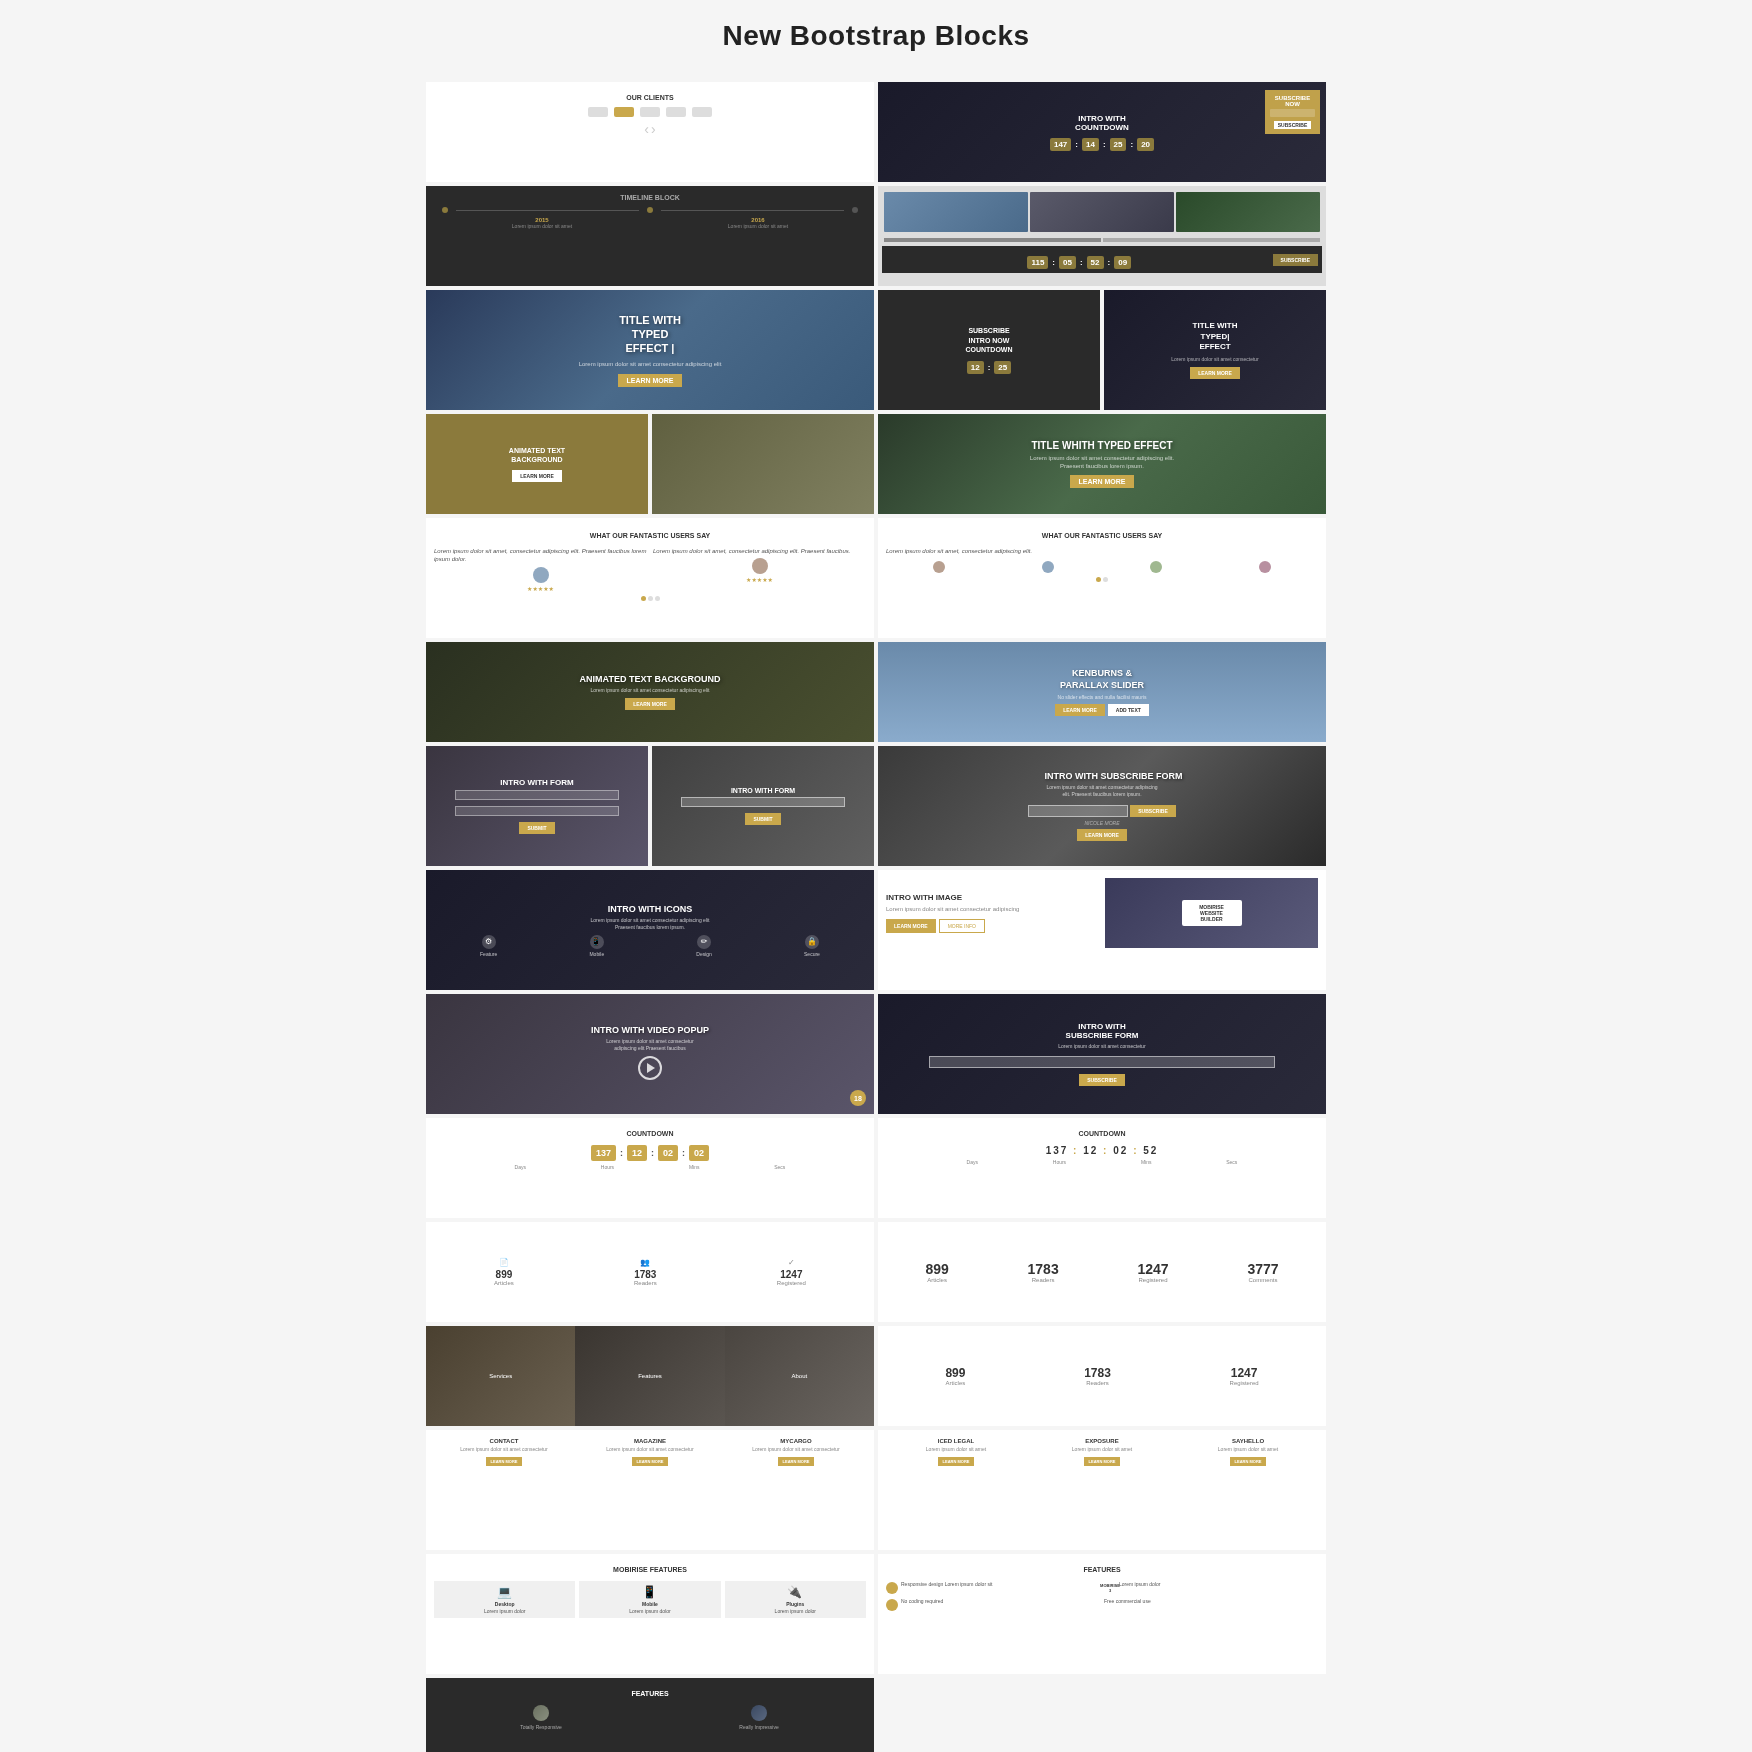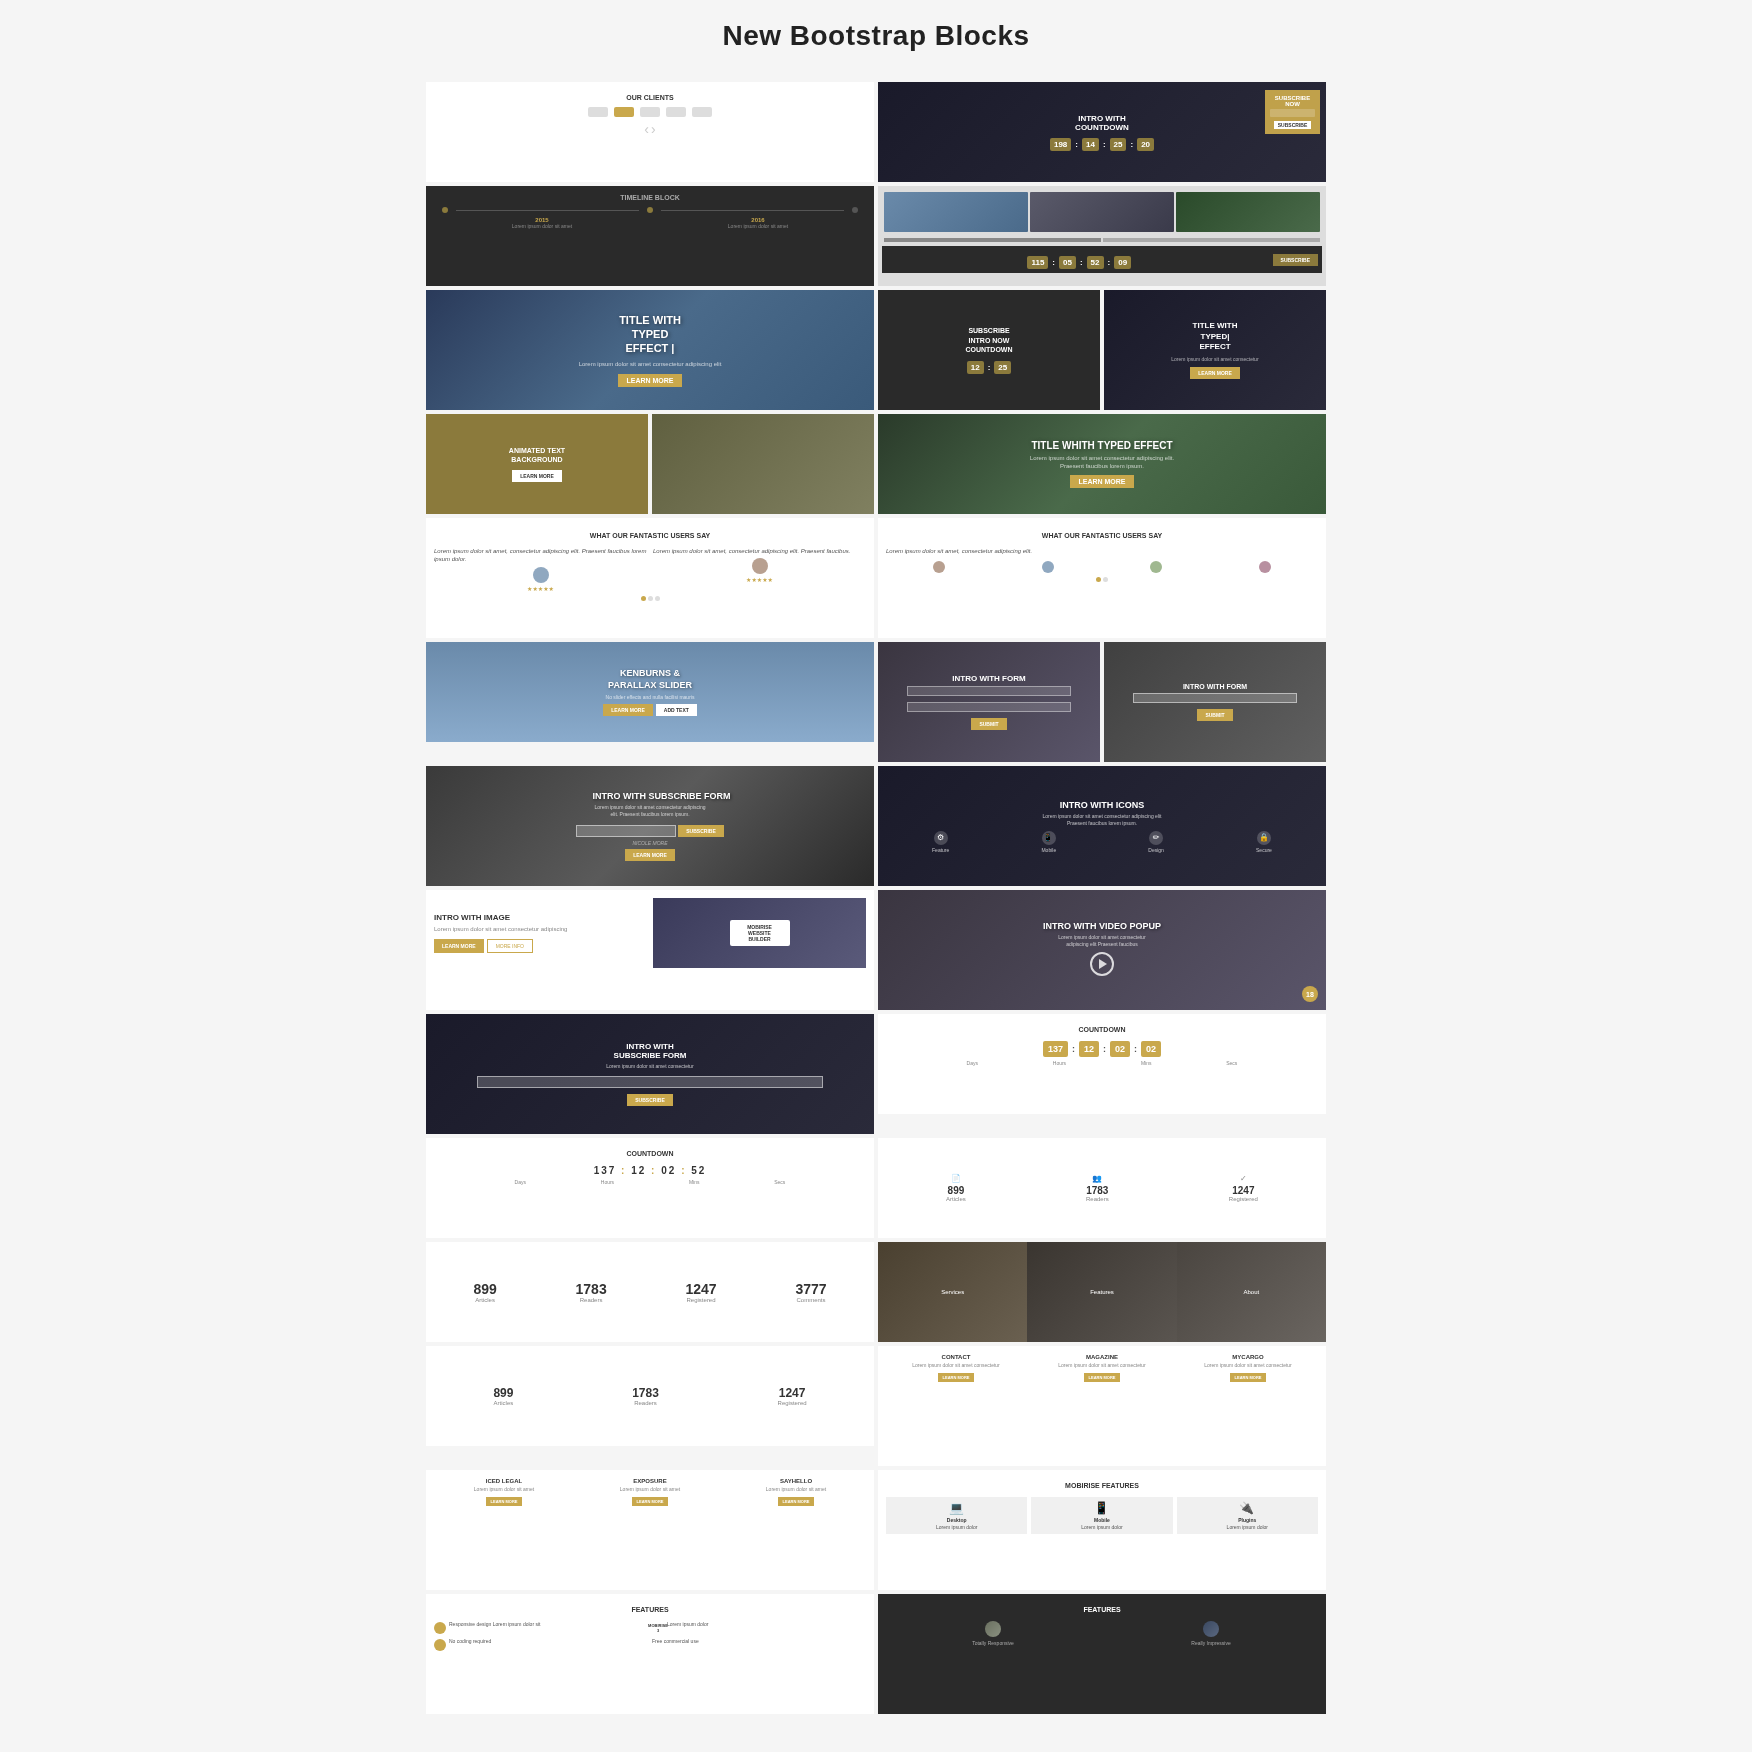--- a/index.html
+++ b/index.html
@@ -279,21 +279,21 @@
     <div style="display:flex;justify-content:center;gap:2px;margin-top:4px;">
       <span style="font-size:14px;color:#ccc;">‹</span>
       <span style="font-size:14px;color:#ccc;">›</span>
     </div>
   </div>
 
   <div class="block bg-photo-dark span2 h2" style="position:relative;">
     <div class="inner">
       <div style="font-size:8px;font-weight:700;color:#fff;text-transform:uppercase;">INTRO WITH<br>COUNTDOWN</div>
       <div class="countdown-bar">
-        <span class="countdown-num">198</span>
+        <span class="countdown-num">147</span>
         <span class="countdown-sep">:</span>
         <span class="countdown-num">14</span>
         <span class="countdown-sep">:</span>
         <span class="countdown-num">25</span>
         <span class="countdown-sep">:</span>
         <span class="countdown-num">20</span>
       </div>
       <div style="position:absolute;right:6px;top:8px;background:rgba(200,168,76,0.95);padding:5px;width:55px;text-align:center;">
         <div style="font-size:6px;font-weight:700;color:#fff;text-transform:uppercase;">SUBSCRIBE<br>NOW</div>
         <div style="background:rgba(255,255,255,0.2);height:8px;margin:2px 0;border-radius:1px;"></div>
@@ -425,20 +425,27 @@
           <div class="testimonial-avatar" style="background:#b890a0;width:12px;height:12px;"></div>
         </div>
       </div>
     </div>
     <div style="display:flex;justify-content:center;gap:2px;margin-top:4px;">
       <div style="width:5px;height:5px;background:#c9a84c;border-radius:50%;"></div>
       <div style="width:5px;height:5px;background:#ddd;border-radius:50%;"></div>
     </div>
   </div>
 
+  <div class="block bg-photo-nature span2 h2">
+    <div class="inner">
+      <div style="font-size:9px;font-weight:700;color:#fff;text-transform:uppercase;text-shadow:1px 1px 4px rgba(0,0,0,0.6);">ANIMATED TEXT BACKGROUND</div>
+      <div style="font-size:5px;color:rgba(255,255,255,0.7);margin-top:3px;line-height:1.4;text-align:center;">Lorem ipsum dolor sit amet consectetur adipiscing elit</div>
+      <button class="btn-gold" style="margin-top:4px;font-size:5px;">LEARN MORE</button>
+    </div>
+  </div>
 
   <div class="block bg-photo-sky span2 h2">
     <div class="inner">
       <div class="kenburns-text">KENBURNS &amp;<br>PARALLAX SLIDER</div>
       <div style="font-size:5px;color:rgba(255,255,255,0.7);margin-top:3px;">No slider effects and nulla facilisi mauris</div>
       <div class="btn-row">
         <button class="btn-gold" style="font-size:5px;">LEARN MORE</button>
         <button class="btn-white" style="font-size:5px;">ADD TEXT</button>
       </div>
     </div>

